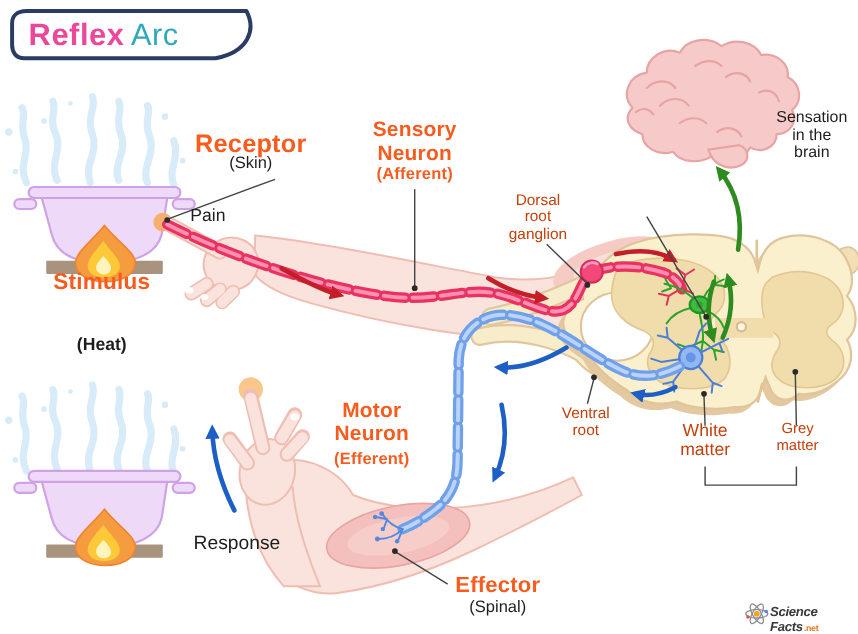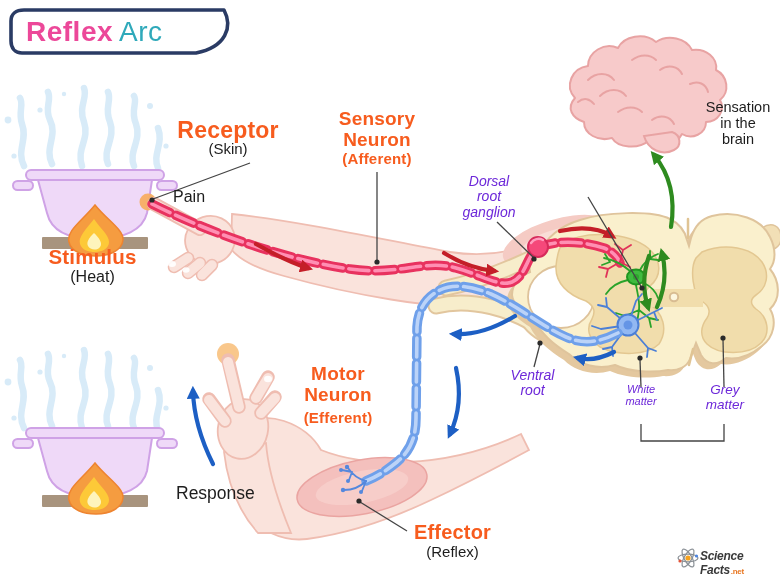--- a/index.html
+++ b/index.html
@@ -2,22 +2,22 @@
 <html><head>
 <meta charset="utf-8">
 <style>
   html,body{margin:0;padding:0;background:#fff;}
   .stage{position:relative;width:780px;height:576px;background:#ffffff;overflow:hidden;
          font-family:"Liberation Sans","DejaVu Sans",sans-serif;}
   .stage svg{position:absolute;left:0;top:0;}
   .lbl{position:absolute;white-space:pre-line;text-align:center;line-height:1.1;z-index:3;}
   .orange{color:#F75C1E;font-weight:700;letter-spacing:.2px;}
   .black{color:#1D1D1D;font-weight:400;}
-  .bold{font-weight:400;}
-  .gray{color:#6d28d9;font-weight:400;font-style:italic;}
+  .bold{font-weight:700;margin-top:37px;}
+  .gray{color:#c2410c;font-weight:400;}
   .title-text{position:absolute;left:26px;top:16px;font-size:28px;font-weight:700;z-index:3;letter-spacing:.5px;}
   .t-navy{color:#ec4899;}
   .t-teal{color:#2FA9BA;font-weight:500;margin-left:6px;}
   .logo{position:absolute;left:700px;top:549px;z-index:3;font-size:12px;font-style:italic;
         font-weight:700;color:#3A3A3A;letter-spacing:-.3px;}
   .logo .tld{font-size:8px;color:#E87722;font-style:normal;margin-left:1px;}
 </style>
 </head>
 <body>
 
@@ -319,25 +319,25 @@
 root
 ganglion</div>
 <div class="lbl black" style="left:698px;top:100px;width:80px;font-size:14.5px">Sensation
 in the
 brain</div>
 <div class="lbl orange" style="left:288px;top:364px;width:100px;font-size:19px">Motor
 Neuron</div>
 <div class="lbl orange" style="left:283px;top:410px;width:110px;font-size:15px">(Efferent)</div>
 <div class="lbl gray" style="left:495px;top:368px;width:75px;font-size:14px">Ventral
 root</div>
-<div class="lbl gray" style="left:610px;top:383px;width:62px;font-size:11px">White
+<div class="lbl gray" style="left:610px;top:383px;width:62px;font-size:16px">White
 matter</div>
 <div class="lbl gray" style="left:694px;top:383px;width:62px;font-size:13.5px">Grey
 matter</div>
 <div class="lbl black" style="left:176px;top:484px;font-size:17.5px">Response</div>
 <div class="lbl orange" style="left:400px;top:521px;width:105px;font-size:20px">Effector</div>
-<div class="lbl black" style="left:400px;top:544px;width:105px;font-size:15px">(Reflex)</div>
+<div class="lbl black" style="left:400px;top:544px;width:105px;font-size:15px">(Spinal)</div>
 
 <div class="logo">
   <span>Science Facts</span><span class="tld">.net</span>
 </div>
 
 </div>
 
 </body></html>

